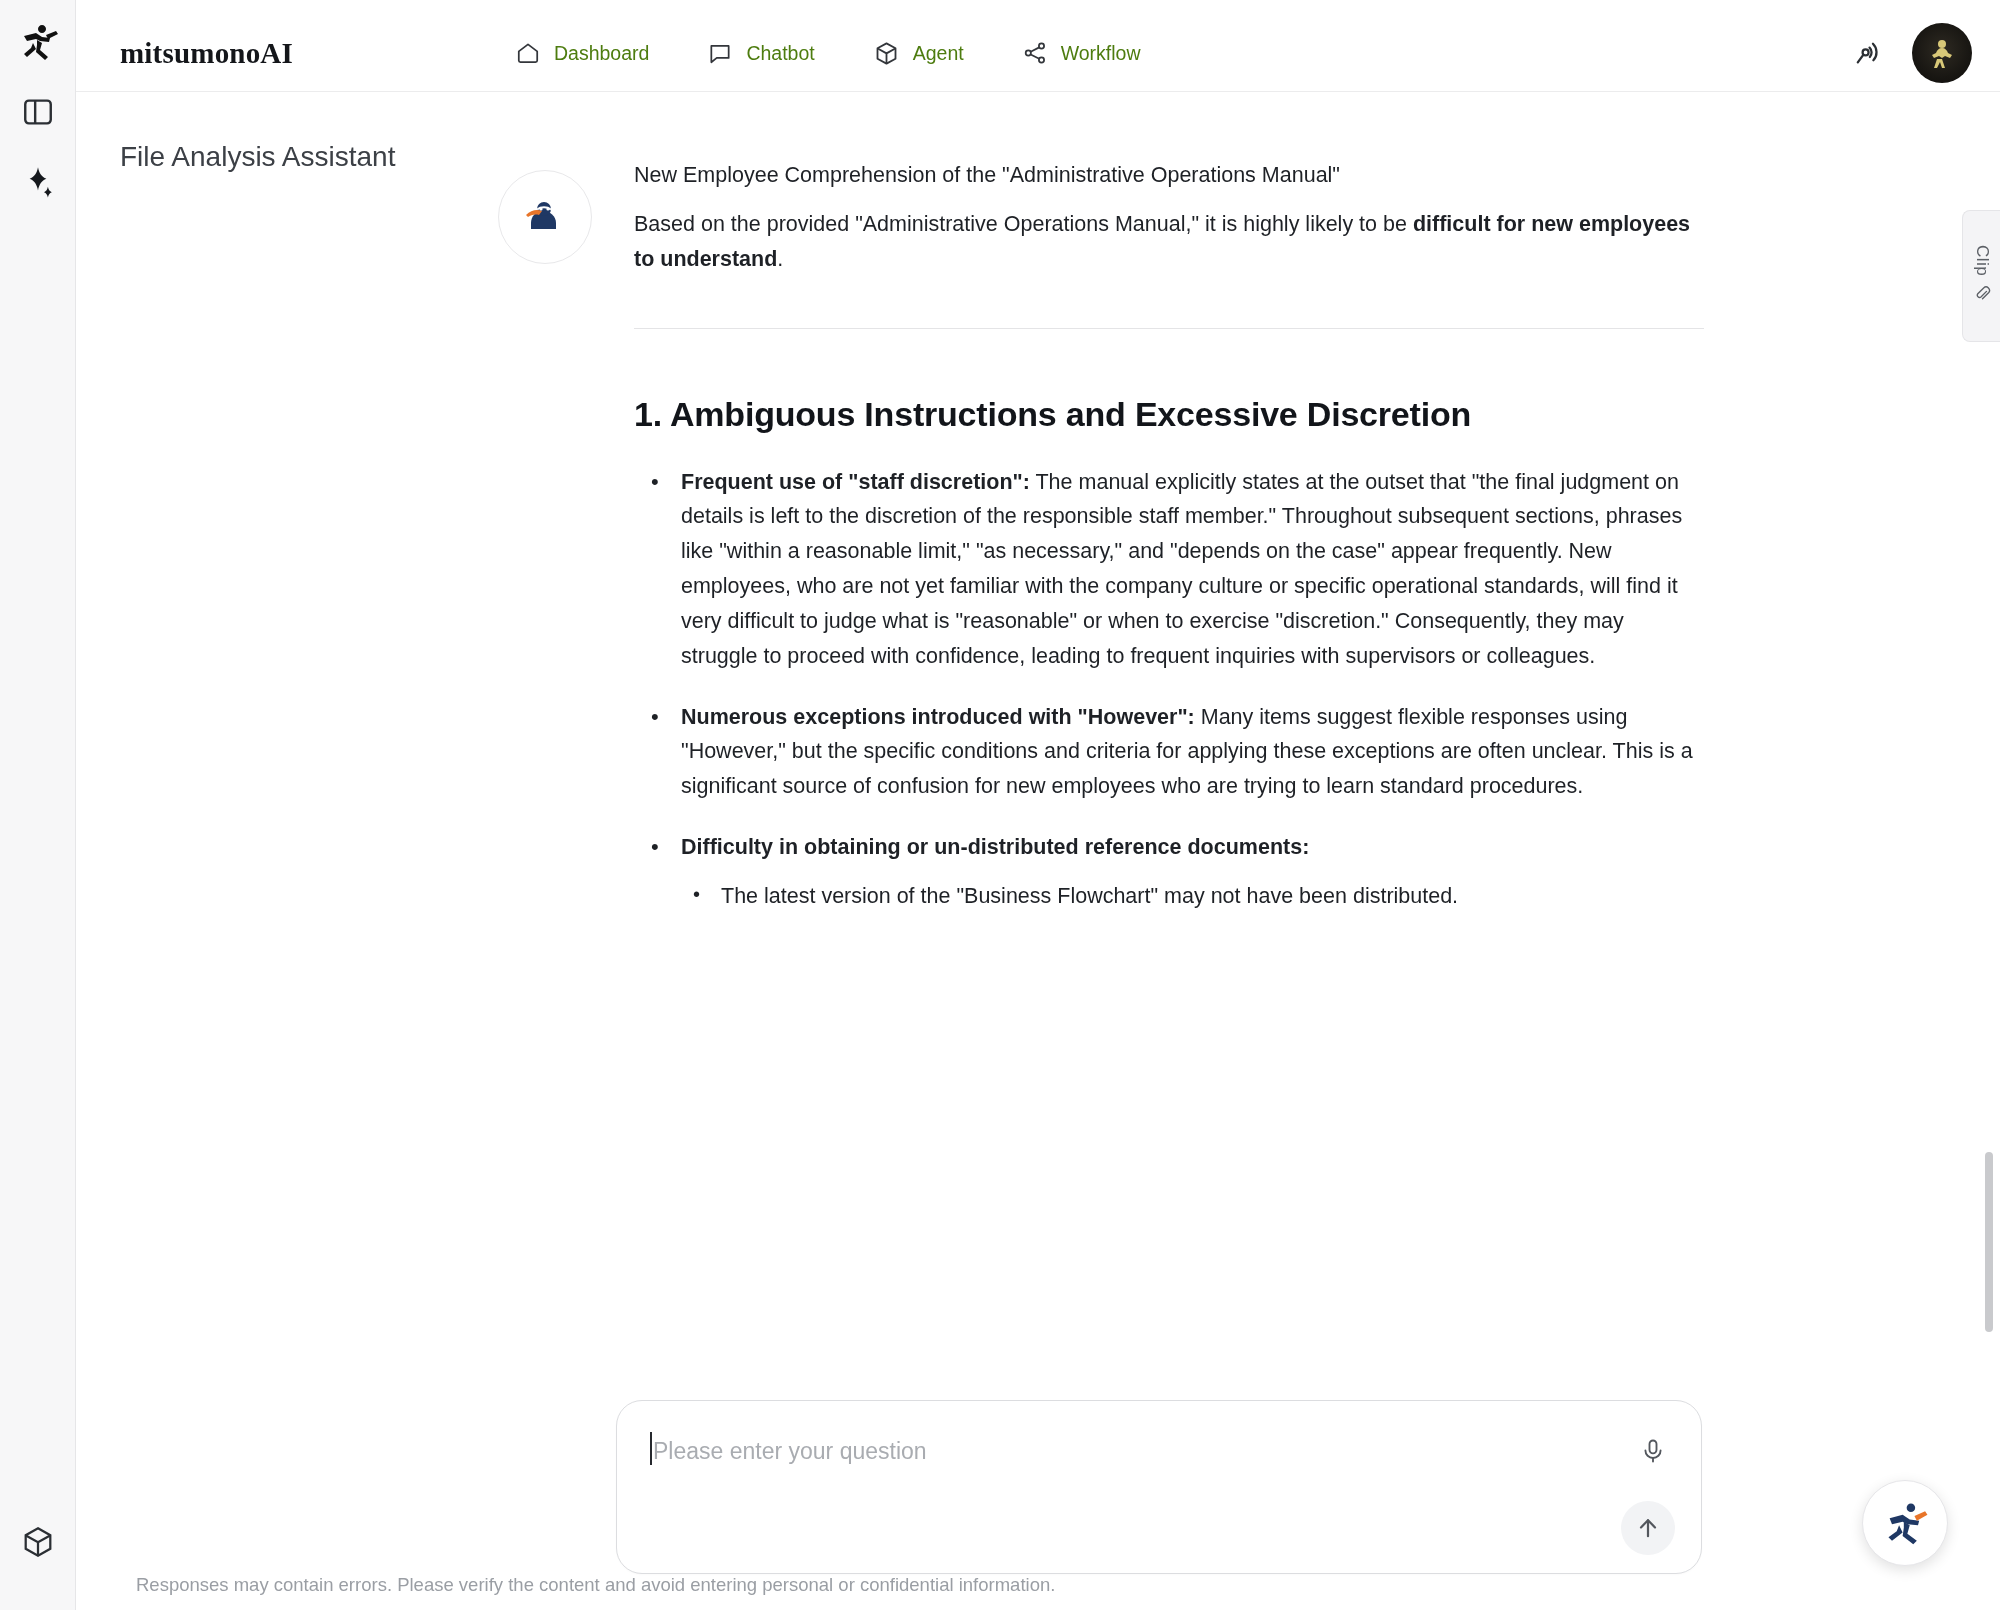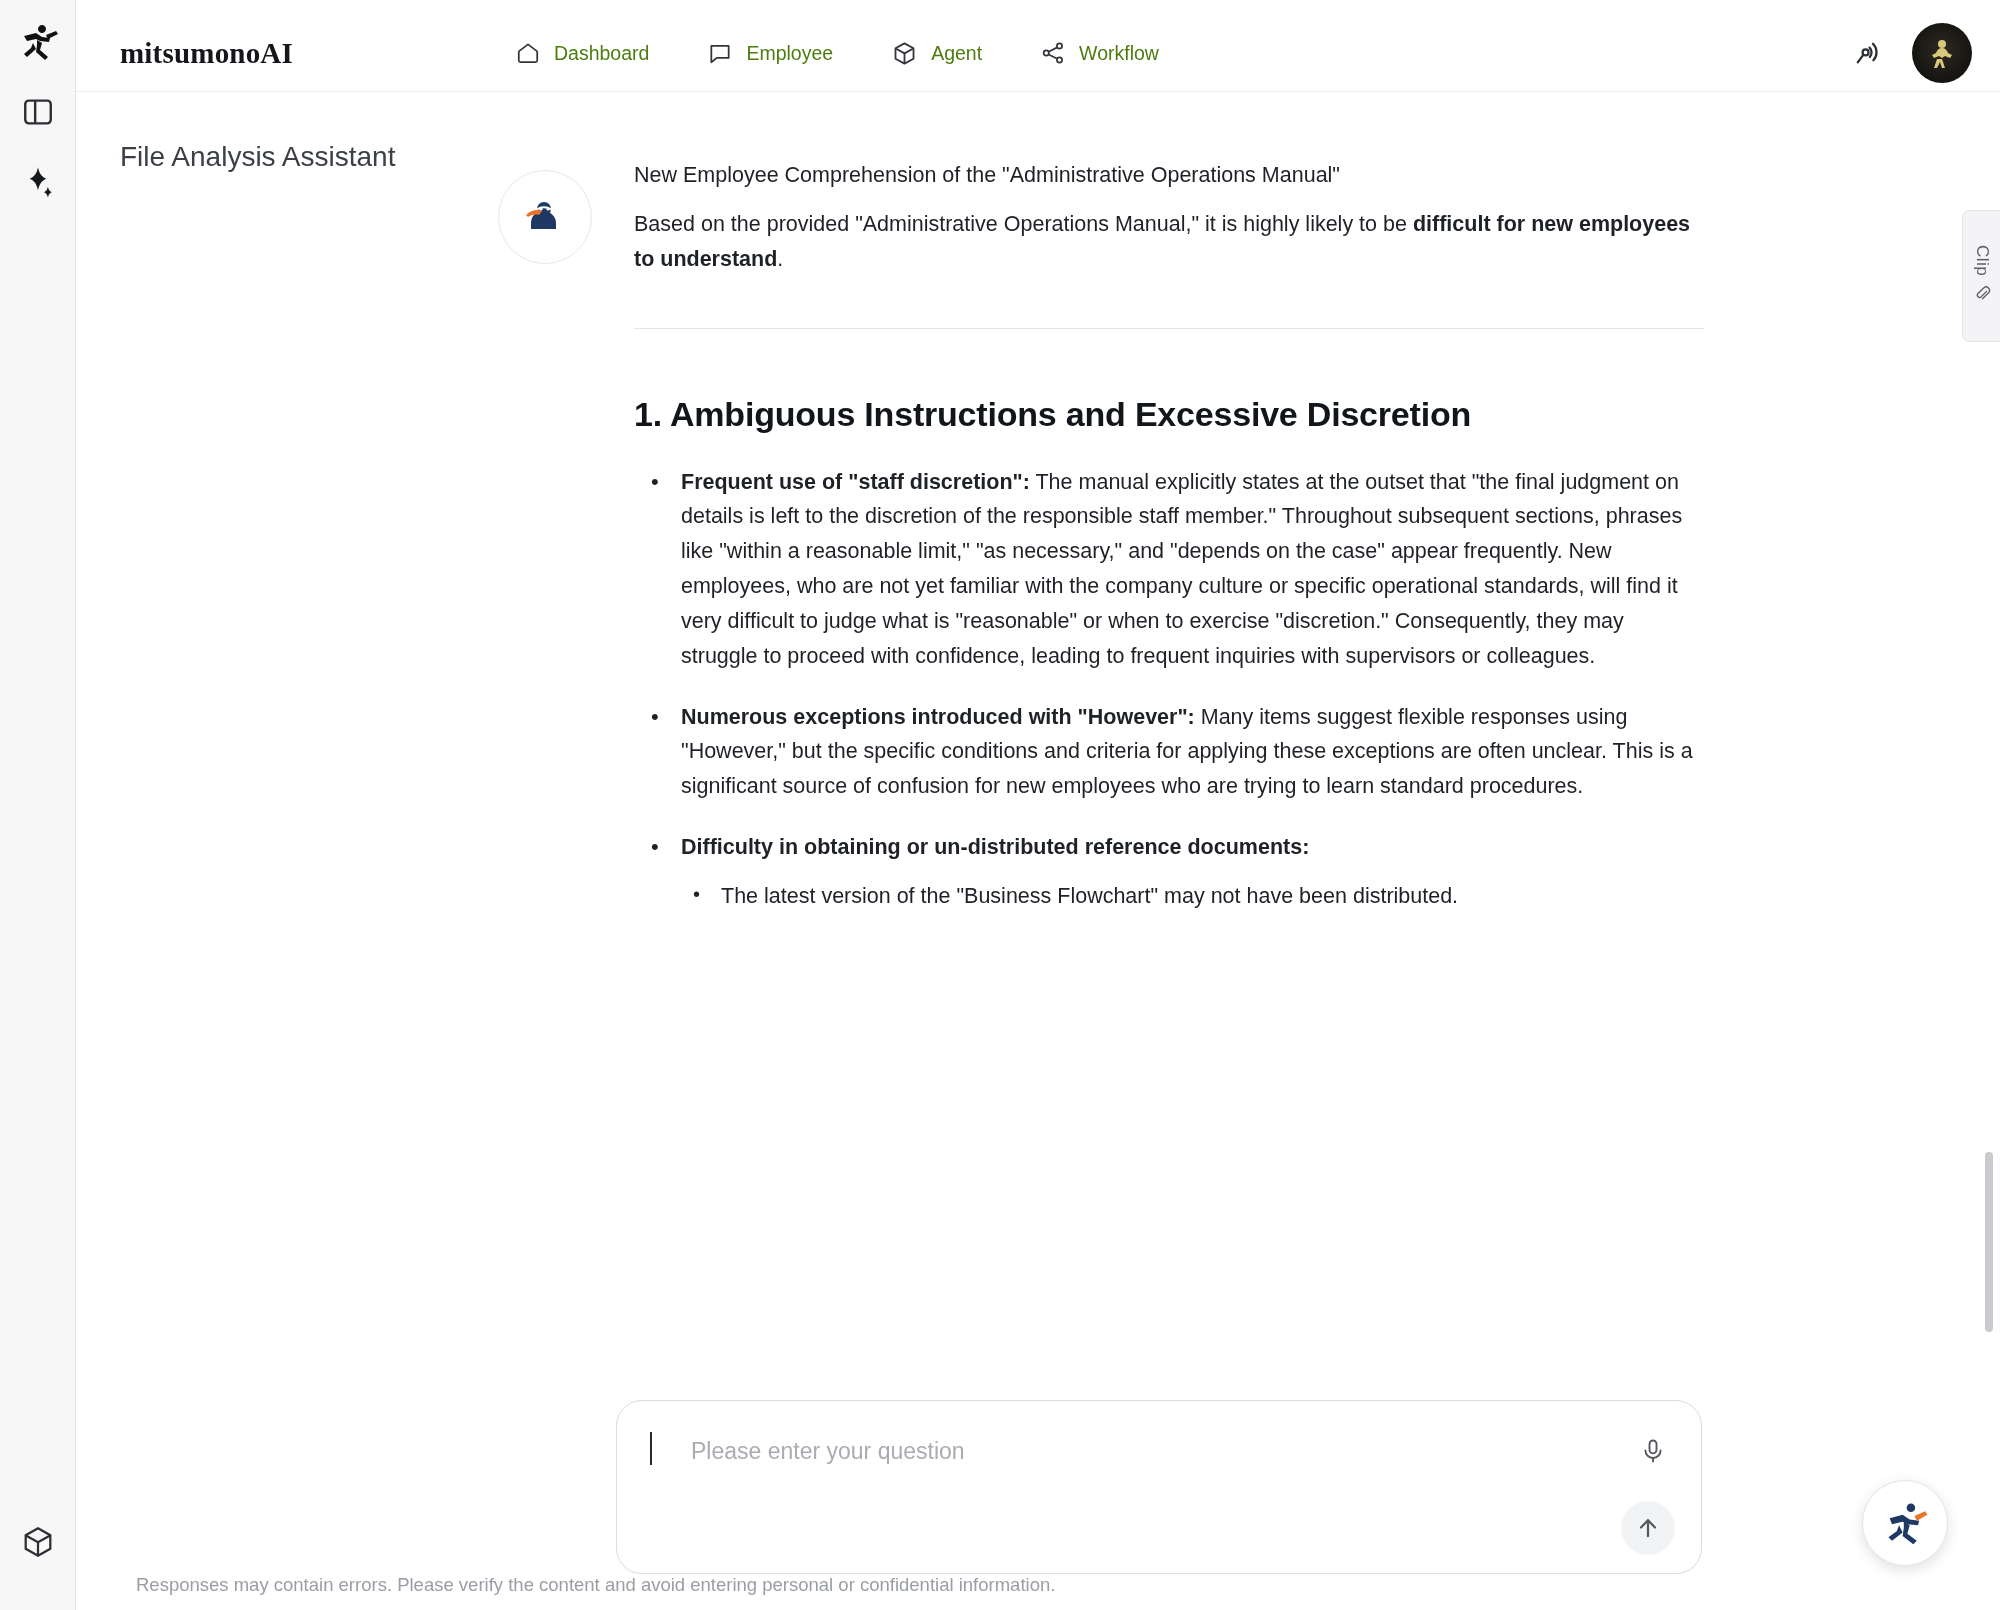--- a/index.html
+++ b/index.html
@@ -228,21 +228,20 @@
   .composer-input {
     position: absolute;
     left: 34px; top: 36px;
     width: 930px;
     border: none;
     outline: none;
     font-size: 23px;
     font-family: "Liberation Sans", sans-serif;
     color: #3b82f6;
     background: transparent;
-    margin-left: 38px;
   }
   .composer-input::placeholder { color: #a9acb1; }
   .caret {
     position: absolute;
     left: 33px; top: 31px;
     width: 2px; height: 33px;
     background: #26292e;
   }
   .mic-btn {
     position: absolute;
@@ -378,21 +377,21 @@
           </span>
           <span>Dashboard</span>
         </div>
 
         <div class="nav-item">
           <span>
             <svg width="26" height="26" viewBox="0 0 24 24" fill="none" stroke="#33363b" stroke-width="1.6" stroke-linejoin="round">
               <path d="M4 5.5h16v11H9l-5 4z"></path>
             </svg>
           </span>
-          <span>Employee</span>
+          <span>Chatbot</span>
         </div>
 
         <div class="nav-item">
           <span>
             <svg width="27" height="27" viewBox="0 0 24 24" fill="none" stroke="#33363b" stroke-width="1.6" stroke-linejoin="round">
               <path d="M12 3l8 4.4v9.2L12 21l-8-4.4V7.4z"></path>
               <path d="M4.2 7.5L12 11.9l7.8-4.4M12 11.9V21"></path>
             </svg>
           </span>
           <span>Agent</span>

